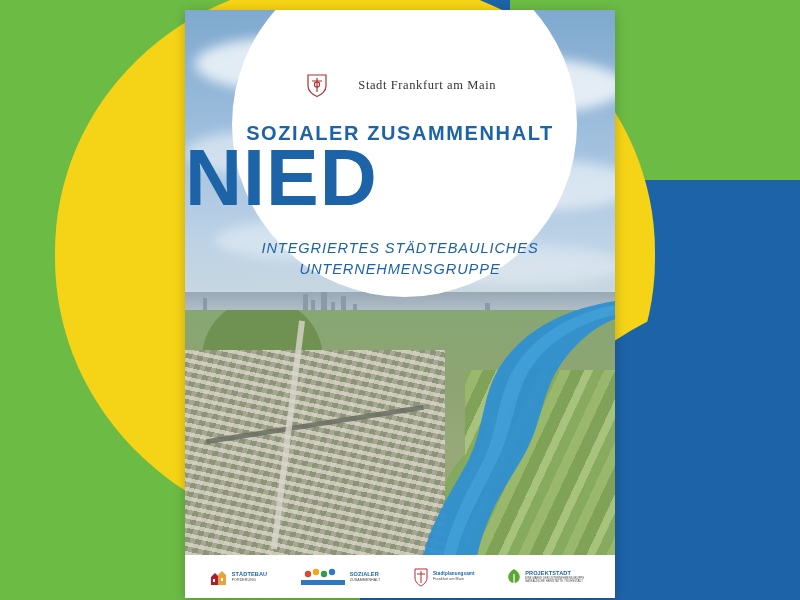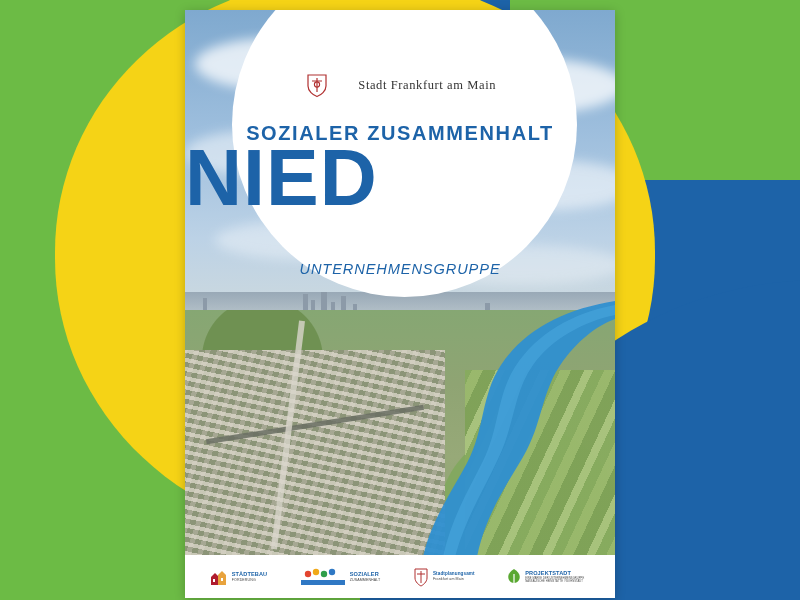--- a/index.html
+++ b/index.html
@@ -325,21 +325,21 @@
           <path d="M4,3 L22,3 L22,14 C22,19 17,23 13,24.5 C9,23 4,19 4,14 Z" fill="#ffffff" stroke="#b03030" stroke-width="1.2"></path>
           <path d="M13,6 L13,20 M8,9 L18,9" stroke="#b03030" stroke-width="1.2" fill="none"></path>
           <circle cx="13" cy="12.5" r="2.6" fill="none" stroke="#b03030" stroke-width="1.1"></circle>
         </svg>
         <span class="crest-text">Stadt Frankfurt am Main</span>
       </div>
 
       <div class="kicker">SOZIALER ZUSAMMENHALT</div>
       <div class="bigtitle">NIED</div>
       <div class="subtitle">
-        <br>
+        <span>INTEGRIERTES STÄDTEBAULICHES</span><br>
         <span>UNTERNEHMENSGRUPPE</span>
       </div>
     </div>
 
     <div class="footer">
 
       <div class="logo">
         <svg class="logo-mark" width="20" height="20" viewBox="0 0 20 20">
           <path d="M2,18 L2,10 L6,6 L10,10 L10,18 Z" fill="#b01c2e"></path>
           <path d="M9,18 L9,8 L13,4 L17,8 L17,18 Z" fill="#e8a33d"></path>

